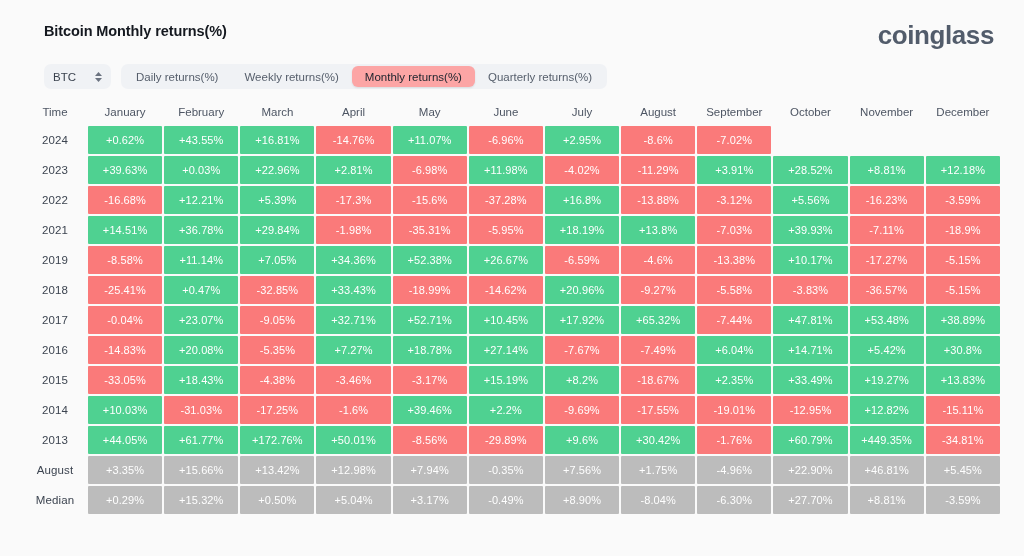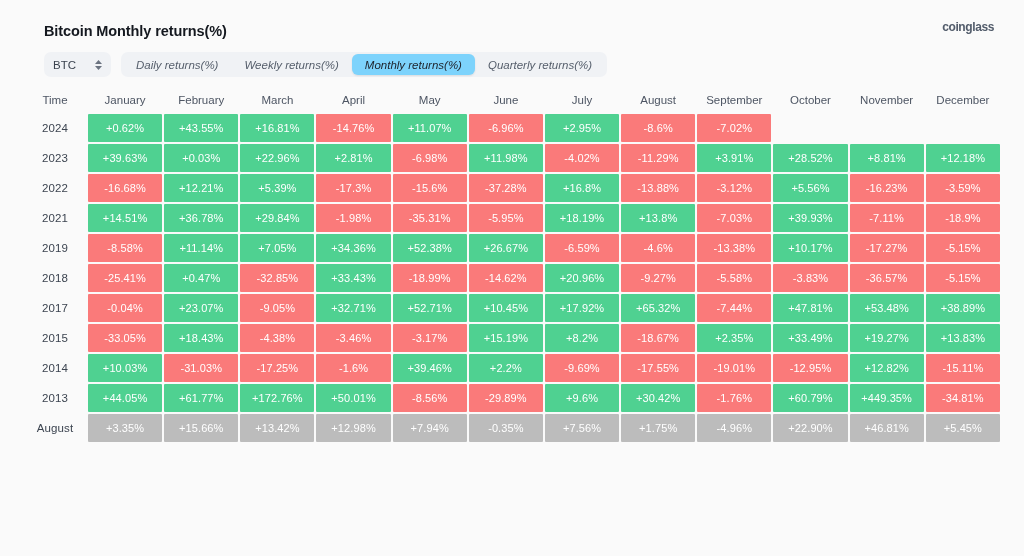--- a/index.html
+++ b/index.html
@@ -24,21 +24,21 @@
     padding: 20px 30px 0 44px;
   }
   .title {
     font-size: 14.5px;
     font-weight: bold;
     color: #14181f;
     letter-spacing: -0.1px;
     padding-top: 3px;
   }
   .brand {
-    font-size: 12px;
+    font-size: 26px;
     font-weight: bold;
     color: #525c6b;
     letter-spacing: -0.4px;
   }
 
   
   .tabsrow {
     display: flex;
     align-items: center;
     gap: 10px;
@@ -77,24 +77,23 @@
     display: inline-flex;
     align-items: center;
     justify-content: center;
     height: 21px;
     padding: 0 13px;
     font-size: 11.5px;
     color: #555e6b;
     border-radius: 6px;
     cursor: pointer;
     white-space: nowrap;
-    font-style: italic;
   }
   .tab.active {
-    background: #7dd3fc;
+    background: #fca5a5;
     color: #20262f;
     box-shadow: 0 1px 2px rgba(20,25,35,.10);
   }
 
   
   .tablewrap { padding: 9px 39px 0 22px; }
   table {
     width: 980px;
     border-collapse: separate;
     border-spacing: 2px;
@@ -295,20 +294,35 @@
             <td class="pos">+52.71%</td>
             <td class="pos">+10.45%</td>
             <td class="pos">+17.92%</td>
             <td class="pos">+65.32%</td>
             <td class="neg">-7.44%</td>
             <td class="pos">+47.81%</td>
             <td class="pos">+53.48%</td>
             <td class="pos">+38.89%</td>
           </tr>
           <tr>
+            <td class="rowlabel">2016</td>
+            <td class="neg">-14.83%</td>
+            <td class="pos">+20.08%</td>
+            <td class="neg">-5.35%</td>
+            <td class="pos">+7.27%</td>
+            <td class="pos">+18.78%</td>
+            <td class="pos">+27.14%</td>
+            <td class="neg">-7.67%</td>
+            <td class="neg">-7.49%</td>
+            <td class="pos">+6.04%</td>
+            <td class="pos">+14.71%</td>
+            <td class="pos">+5.42%</td>
+            <td class="pos">+30.8%</td>
+          </tr>
+          <tr>
             <td class="rowlabel">2015</td>
             <td class="neg">-33.05%</td>
             <td class="pos">+18.43%</td>
             <td class="neg">-4.38%</td>
             <td class="neg">-3.46%</td>
             <td class="neg">-3.17%</td>
             <td class="pos">+15.19%</td>
             <td class="pos">+8.2%</td>
             <td class="neg">-18.67%</td>
             <td class="pos">+2.35%</td>
@@ -354,17 +368,32 @@
             <td class="neutral">+12.98%</td>
             <td class="neutral">+7.94%</td>
             <td class="neutral">-0.35%</td>
             <td class="neutral">+7.56%</td>
             <td class="neutral">+1.75%</td>
             <td class="neutral">-4.96%</td>
             <td class="neutral">+22.90%</td>
             <td class="neutral">+46.81%</td>
             <td class="neutral">+5.45%</td>
           </tr>
+          <tr>
+            <td class="rowlabel">Median</td>
+            <td class="neutral">+0.29%</td>
+            <td class="neutral">+15.32%</td>
+            <td class="neutral">+0.50%</td>
+            <td class="neutral">+5.04%</td>
+            <td class="neutral">+3.17%</td>
+            <td class="neutral">-0.49%</td>
+            <td class="neutral">+8.90%</td>
+            <td class="neutral">-8.04%</td>
+            <td class="neutral">-6.30%</td>
+            <td class="neutral">+27.70%</td>
+            <td class="neutral">+8.81%</td>
+            <td class="neutral">-3.59%</td>
+          </tr>
         </tbody>
     </table>
   </div>
 
 </div>
 
 </body></html>

